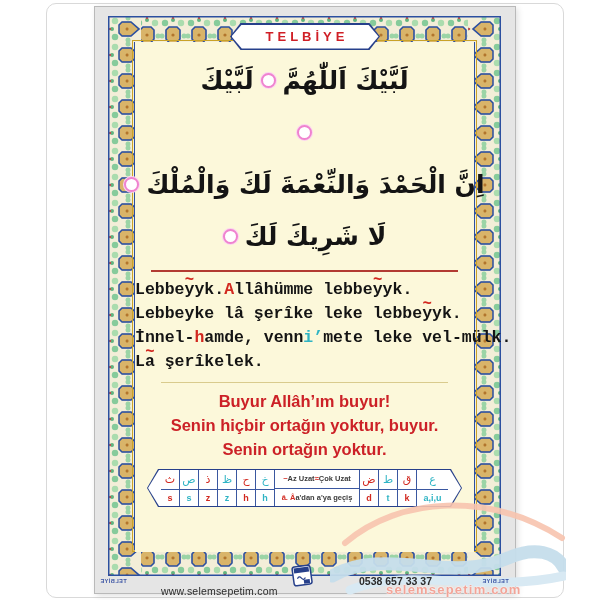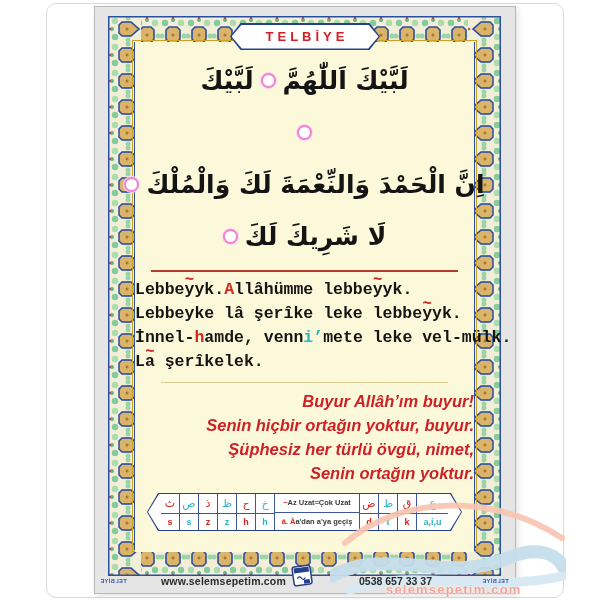--- a/index.html
+++ b/index.html
@@ -30,21 +30,21 @@
   .arabic{padding-top:12px;}
   .ar-line{height:52px;display:flex;direction:rtl;justify-content:center;align-items:center;gap:7px;
     font-family:"DejaVu Sans",sans-serif;font-weight:700;font-size:25px;color:#141414;white-space:nowrap;}
   .circ{width:11px;height:11px;border:2.5px solid #ef83cf;border-radius:50%;background:#fff;
     box-shadow:0 0 0 1px #fbd4ef;flex:0 0 auto;}
 
   .sep-red{border:none;border-top:2px solid #b23b32;margin:8px 16px 6px;}
   .sep-tan{border:none;border-top:1px solid #d9cb8d;margin:8px 26px 6px;}
 
   .la-line{line-height:24px;text-align:left;font-weight:bold;font-size:16.5px;color:#141414;white-space:nowrap;font-family:Liberation Mono, monospace;}
-  .tr-line{line-height:24px;text-align:right;font-weight:bold;font-size:16.5px;color:#cc2127;white-space:nowrap;font-style:italic;}
+  .tr-line{line-height:24px;text-align:center;font-weight:bold;font-size:16.5px;color:#cc2127;white-space:nowrap;}
 
   .c-red{color:#d2281f;}
   .c-teal{color:#2fb4c4;}
   .rel{position:relative;display:inline-block;}
   .ov{position:absolute;top:-0.62em;left:50%;transform:translateX(-50%);
       color:#d2281f;font-style:normal;font-size:0.95em;font-weight:bold;}
 
   
   .legend{position:relative;margin:8px 12px 0;height:38px;
     clip-path:polygon(0 50%,3.5% 0,96.5% 0,100% 50%,96.5% 100%,3.5% 100%);background:#27408b;}
@@ -62,21 +62,21 @@
   .lg-mid-row{height:19px;display:flex;align-items:center;justify-content:center;
     font-size:7.5px;font-weight:bold;color:#3a3a3a;white-space:nowrap;}
   .lg-mid-row:first-child{border-bottom:1px solid #3a57a0;}
 
   
   .footer{position:absolute;left:0;right:0;bottom:2px;height:18px;z-index:3;}
   .mirror{position:absolute;top:5px;font-size:5.5px;font-weight:bold;color:#3952a3;
     transform:scaleX(-1);letter-spacing:.5px;}
   .mirror.left{left:5px;}
   .mirror.right{right:6px;}
-  .site{position:absolute;left:66px;top:2px;font-weight:bold;font-size:10.5px;color:#2b2b2b;letter-spacing:.2px;}
+  .site{position:absolute;left:66px;top:12px;font-weight:normal;font-size:10.5px;color:#2b2b2b;letter-spacing:.2px;}
   .phone{position:absolute;left:246px;top:2px;font-weight:bold;font-size:10.5px;color:#2b2b2b;padding-left:18px;}
   .logo{position:absolute;left:196px;top:-11px;}
 
   
   .swirl{position:absolute;left:330px;top:488px;z-index:2;}
   .wm{position:absolute;left:386px;top:582px;z-index:4;font-weight:bold;font-size:13px;
     letter-spacing:1.2px;color:#f2a498;text-shadow:0 0 2px #fff,0 0 1px #fff;}
 </style>
 </head>
 <body>
@@ -175,21 +175,20 @@
           <div class="la-line"><span>Lebbeyke lâ şerîke leke lebbe</span><span class="rel">y<i class="ov">~</i></span><span>yk.</span></div>
           <div class="la-line"><span>İnnel-</span><span class="c-red">h</span><span>amde, venn</span><span class="c-teal">i’</span><span>mete leke vel-mülk.</span></div>
           <div class="la-line"><span>L</span><span class="rel">a<i class="ov">~</i></span><span> şerîkelek.</span></div>
         </div>
 
       <hr class="sep-tan">
 
       <div class="turkish">
           <div class="tr-line">Buyur Allâh’ım buyur!</div>
           <div class="tr-line">Senin hiçbir ortağın yoktur, buyur.</div>
-          <div class="tr-line">Şüphesiz her türlü övgü, nimet,</div>
           <div class="tr-line">Senin ortağın yoktur.</div>
         </div>
 
       <div class="legend">
         <div class="legend-inner">
           <div class="lg-cols">
               <div class="lg-col" style="color: rgb(210, 40, 31);">
                 <div class="lg-ar">ث</div>
                 <div class="lg-la">s</div>
               </div>

